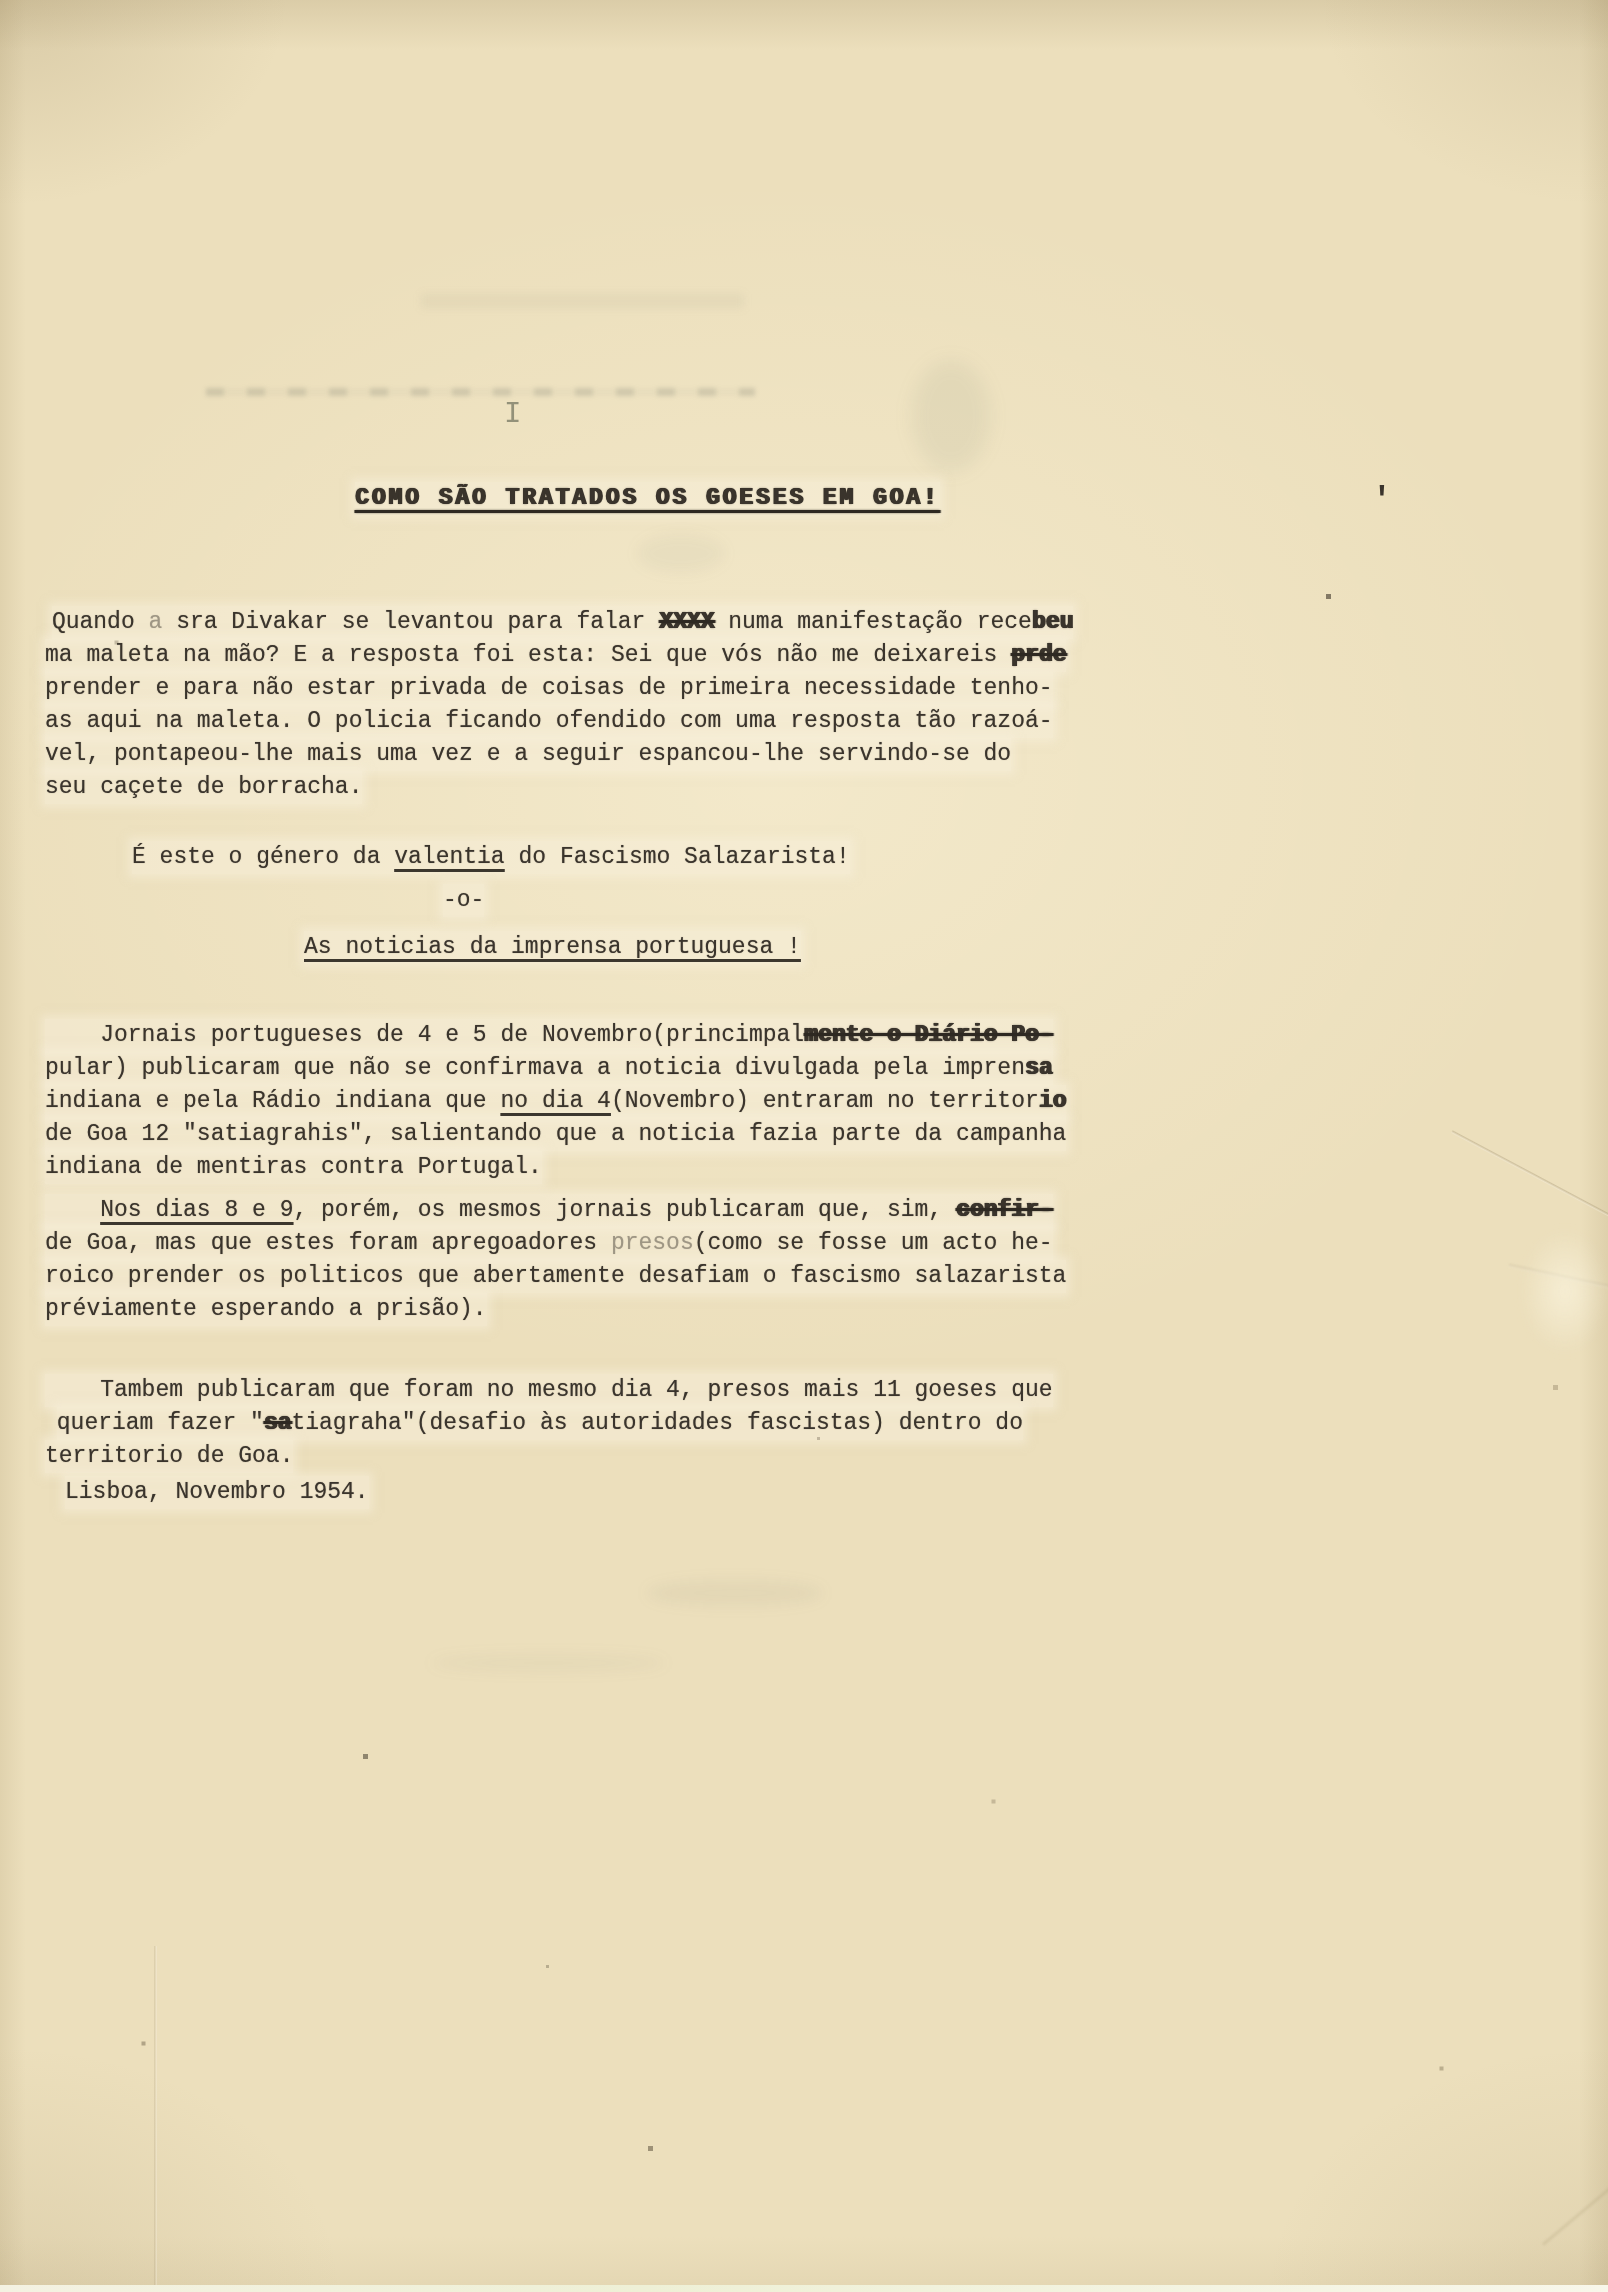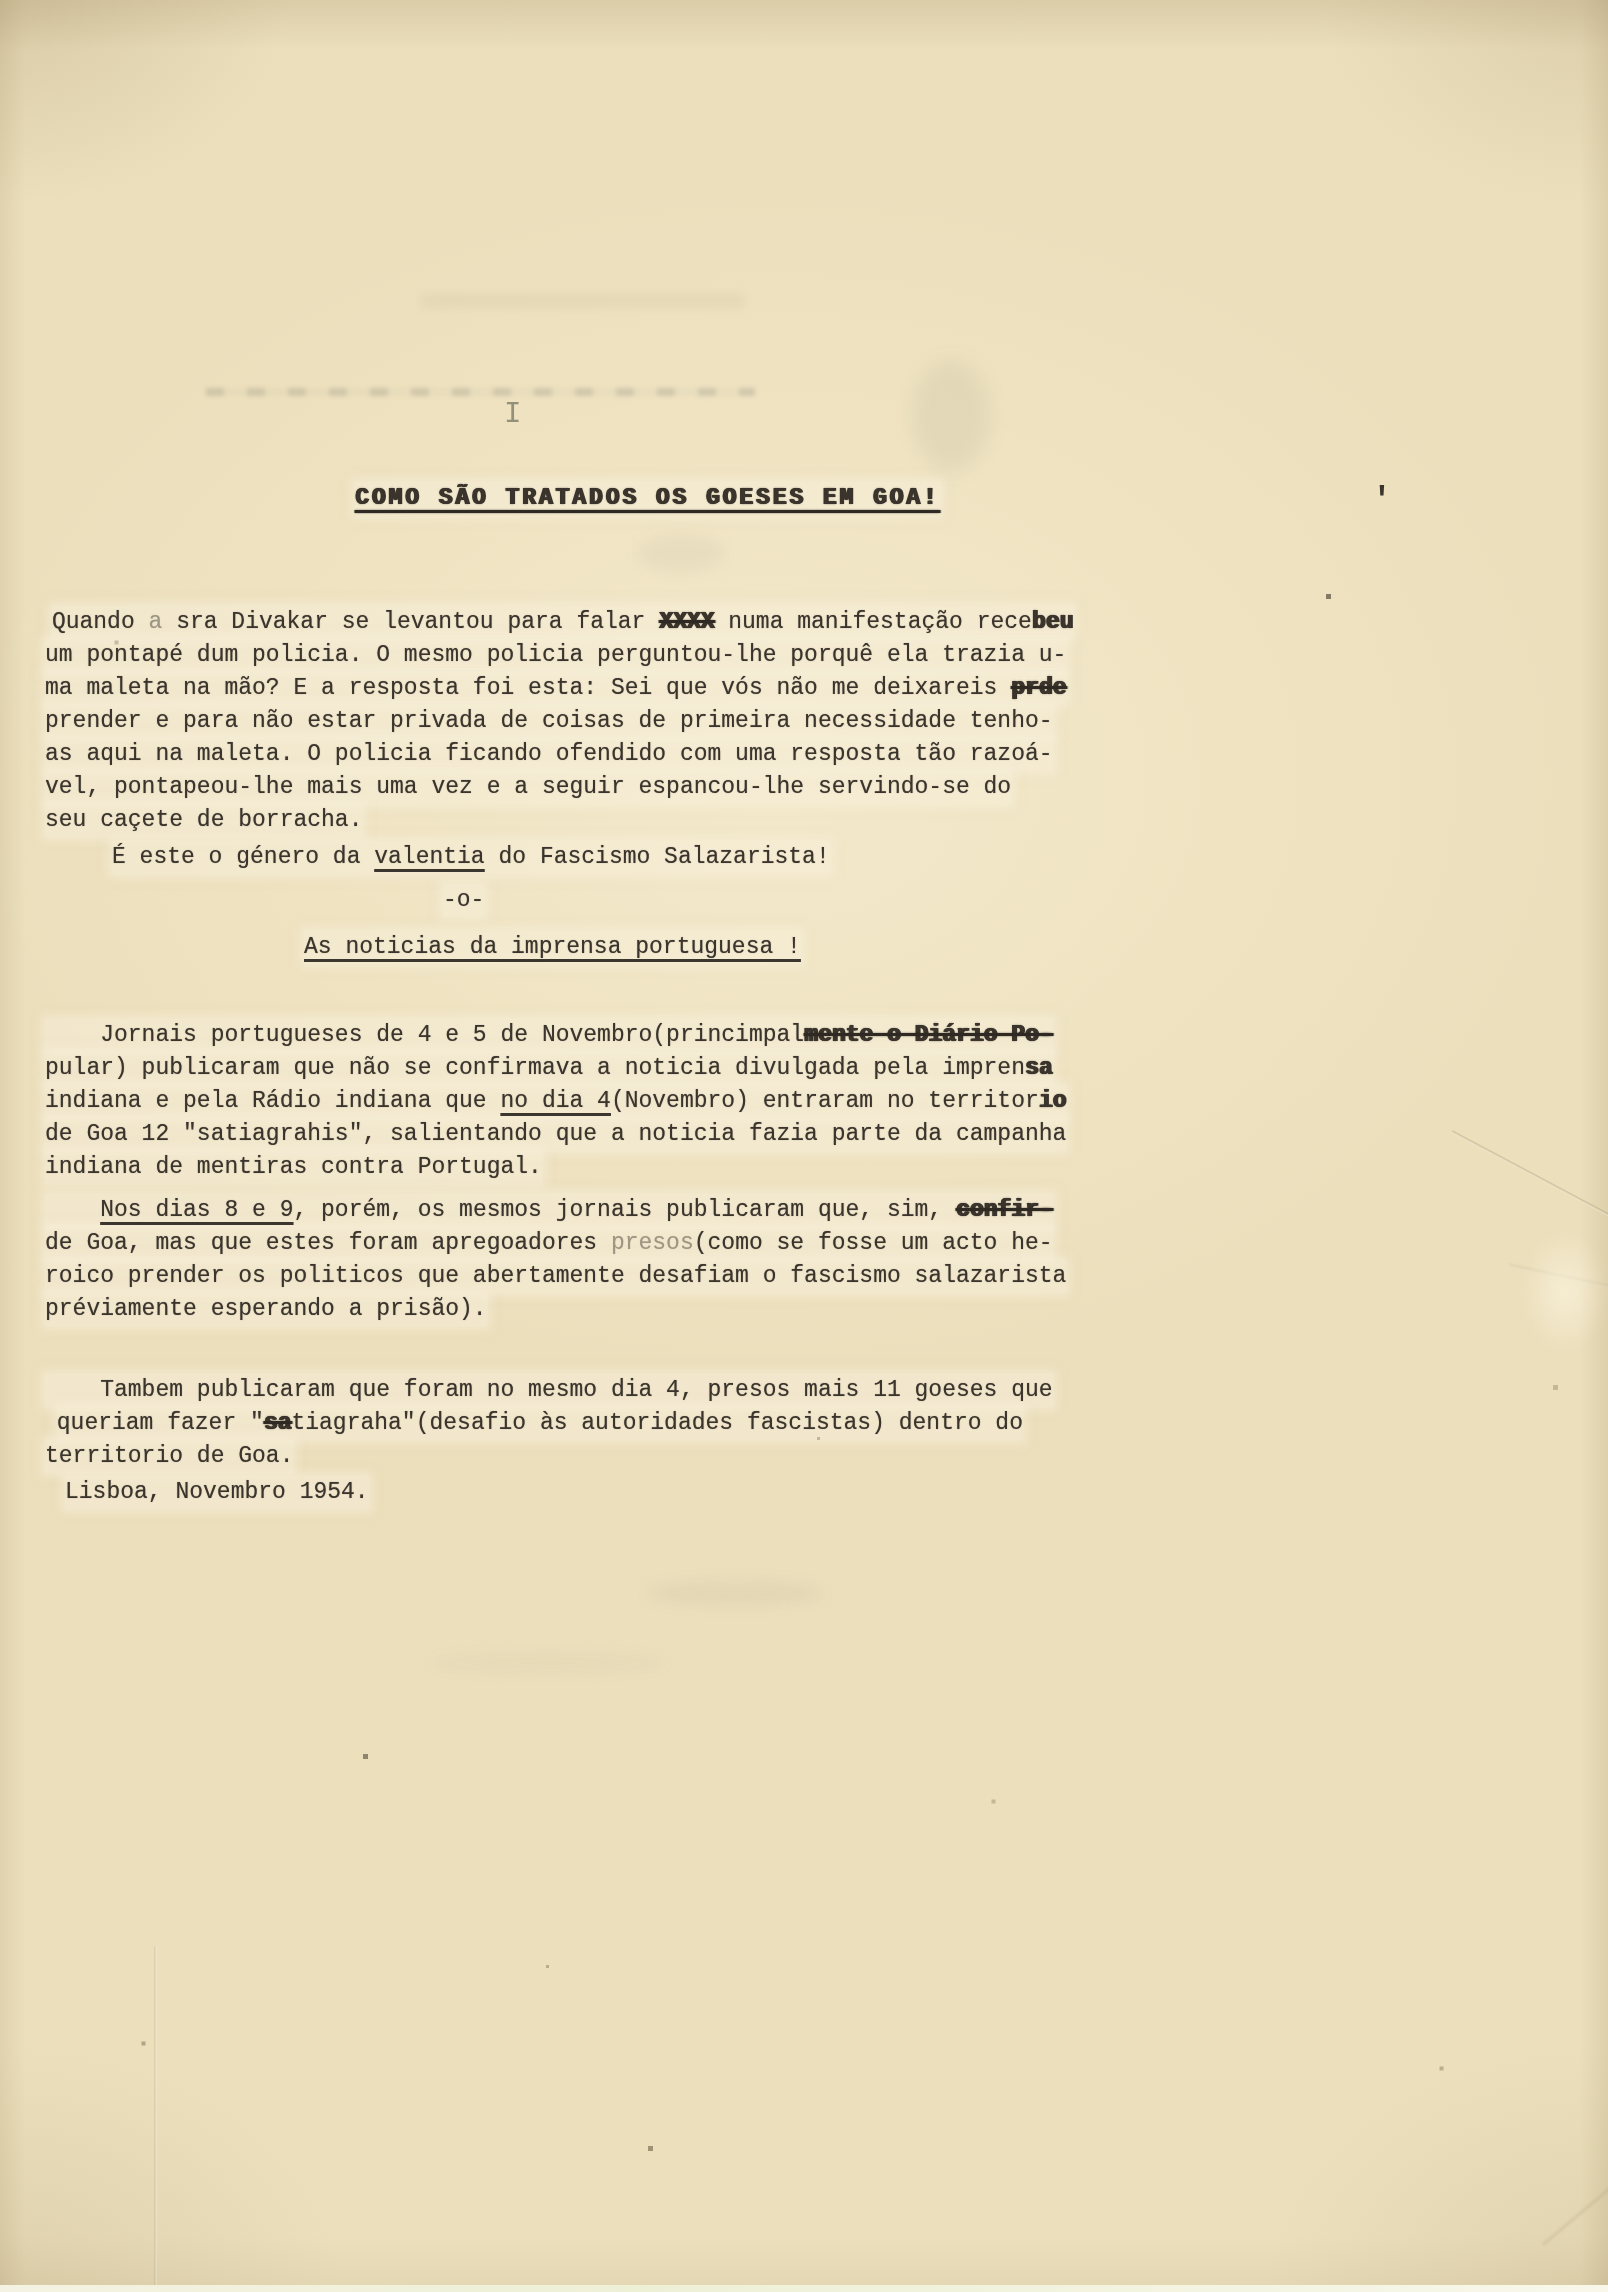--- a/index.html
+++ b/index.html
@@ -26,21 +26,21 @@
   .seg.u{text-decoration-line:underline;text-decoration-thickness:2.5px;text-underline-offset:5.9px;text-decoration-color:rgba(45,40,33,.85);}
   .seg.s{text-decoration-line:line-through;text-decoration-thickness:2.9px;text-decoration-color:rgba(45,40,33,.9);}
   .seg.b{font-weight:bold;text-shadow:1.2px 0 currentColor,-0.6px 0 currentColor,0 0 2px rgba(40,34,26,.55);}
   .seg.f{opacity:.45;filter:blur(0.4px);}
 
   #blk-title{top:482px;left:355px;letter-spacing:2.9px;}
   #stray-mark{position:absolute;top:482px;left:1372px;font-size:33px;font-weight:bold;}
   #blk-subheading{top:553px;left:55px;}
   #blk-p1{top:606px;left:45px;}
   #blk-p1 .line:first-child{margin-left:6.9px;}
-  #blk-valentia{top:841px;left:112px;text-align:right;}
+  #blk-valentia{top:841px;left:132px;text-align:right;}
   #blk-separator{top:884px;left:443px;}
   #blk-h2{top:931px;left:304px;}
   #blk-p2{top:1019px;left:45px;}
   #blk-p3{top:1194px;left:45px;}
   #blk-p4{top:1374px;left:45px;}
   #blk-p4 .line:nth-child(2){margin-left:11.8px;}
   #blk-footer{top:1476px;left:65px;}
 
   #wm-numeral{
     position:absolute;top:398px;left:504px;
@@ -95,21 +95,20 @@
   <div class="smudge sm6"></div>
 
   <div id="wm-numeral">I</div>
 
   <div class="blk" id="blk-title">
       <div class="line"><span class="seg u b">COMO SÃO TRATADOS OS GOESES EM GOA!</span></div>
     </div>
   <div id="stray-mark">'</div>
   <div class="blk" id="blk-p1">
       <div class="line"><span class="seg">Quando </span><span class="seg f">a</span><span class="seg"> sra Divakar se levantou para falar </span><span class="seg b s">XXXX</span><span class="seg"> numa manifestação rece</span><span class="seg b">beu</span></div>
-      <div class="line"><span class="seg">um pontapé dum policia. O mesmo policia perguntou-lhe porquê ela trazia u-</span></div>
       <div class="line"><span class="seg">ma maleta na mão? E a resposta foi esta: Sei que vós não me deixareis </span><span class="seg b s">prde</span></div>
       <div class="line"><span class="seg">prender e para não estar privada de coisas de primeira necessidade tenho-</span></div>
       <div class="line"><span class="seg">as aqui na maleta. O policia ficando ofendido com uma resposta tão razoá-</span></div>
       <div class="line"><span class="seg">vel, pontapeou-lhe mais uma vez e a seguir espancou-lhe servindo-se do</span></div>
       <div class="line"><span class="seg">seu caçete de borracha.</span></div>
     </div>
   <div class="blk" id="blk-valentia">
       <div class="line"><span class="seg">É este o género da </span><span class="seg u">valentia</span><span class="seg"> do Fascismo Salazarista!</span></div>
     </div>
   <div class="blk" id="blk-separator">

